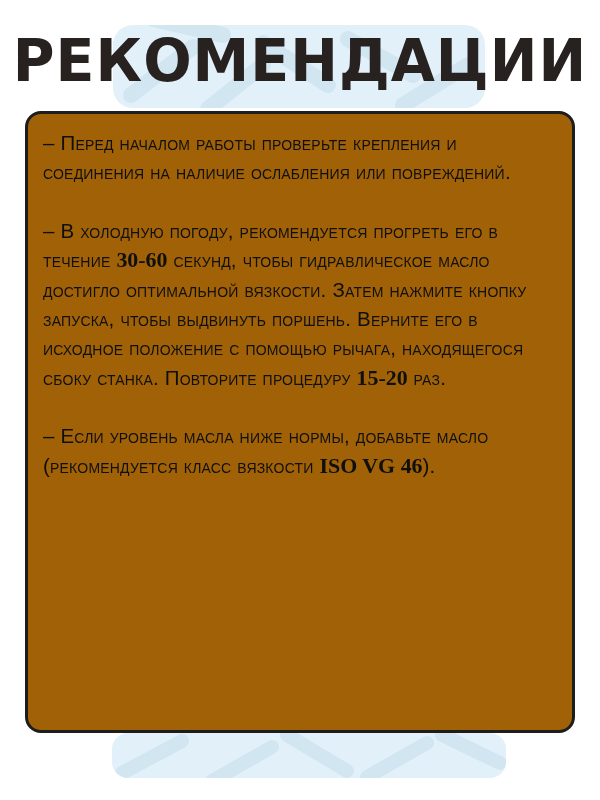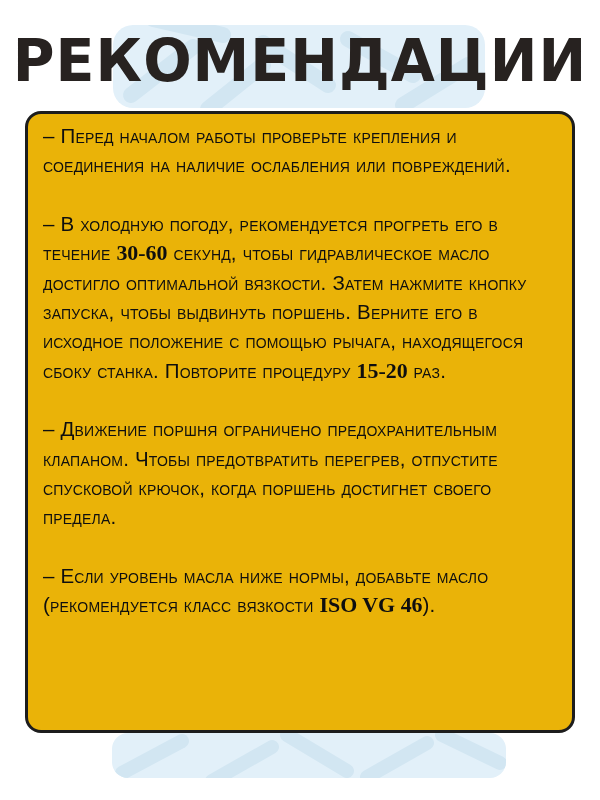--- a/index.html
+++ b/index.html
@@ -42,24 +42,24 @@
     transform: scaleY(1.04);
     white-space: nowrap;
   }
 
   
   .box {
     position: absolute;
     left: 25px; top: 111px;
     width: 550px; height: 622px;
     box-sizing: border-box;
-    background: #eab308;
+    background: #a16207;
     border: 3px solid #1d1d1d;
     border-radius: 16px;
-    padding: 7px 12px 0 15px;
+    padding: 14px 12px 0 15px;
     z-index: 1;
   }
   .para {
     margin: 0 0 29px 0;
     font-variant: small-caps;
     font-size: 20.5px;
     line-height: 29.4px;
     color: #0f0f0f;
     letter-spacing: 0.2px;
   }
@@ -90,21 +90,20 @@
 
   <div class="title">РЕКОМЕНДАЦИИ</div>
 
   <div class="box">
 
     <p class="para"><span class="run">– Перед началом работы проверьте крепления и соединения на наличие ослабления или повреждений.</span></p>
 
     <p class="para"><span class="run">– В холодную погоду, рекомендуется прогреть его в течение </span><span class="run b">30-60</span><span class="run"> секунд, чтобы гидравлическое масло достигло оптимальной вязкости. Затем нажмите кнопку запуска, чтобы выдвинуть поршень. Верните его в исходное положение с помощью рычага, находящегося сбоку станка. Повторите процедуру </span><span class="run b">15-20</span><span class="run"> раз.</span></p>
 
 
-    <p class="para"><span class="run">– Движение поршня ограничено предохранительным клапаном. Чтобы предотвратить перегрев, отпустите спусковой крючок, когда поршень достигнет своего предела.</span></p>
 
     <p class="para"><span class="run">– Если уровень масла ниже нормы, добавьте масло (рекомендуется класс вязкости </span><span class="run b">ISO VG 46</span><span class="run">).</span></p>
 
   </div>
 
   <div class="banner banner-bottom">
     <svg viewBox="0 0 394 45" preserveAspectRatio="none">
       <g stroke="#d2e6f2" stroke-width="14" stroke-linecap="round" fill="none">
         <line x1="10" y1="40" x2="70" y2="8"></line>
         <line x1="100" y1="48" x2="160" y2="14"></line>

